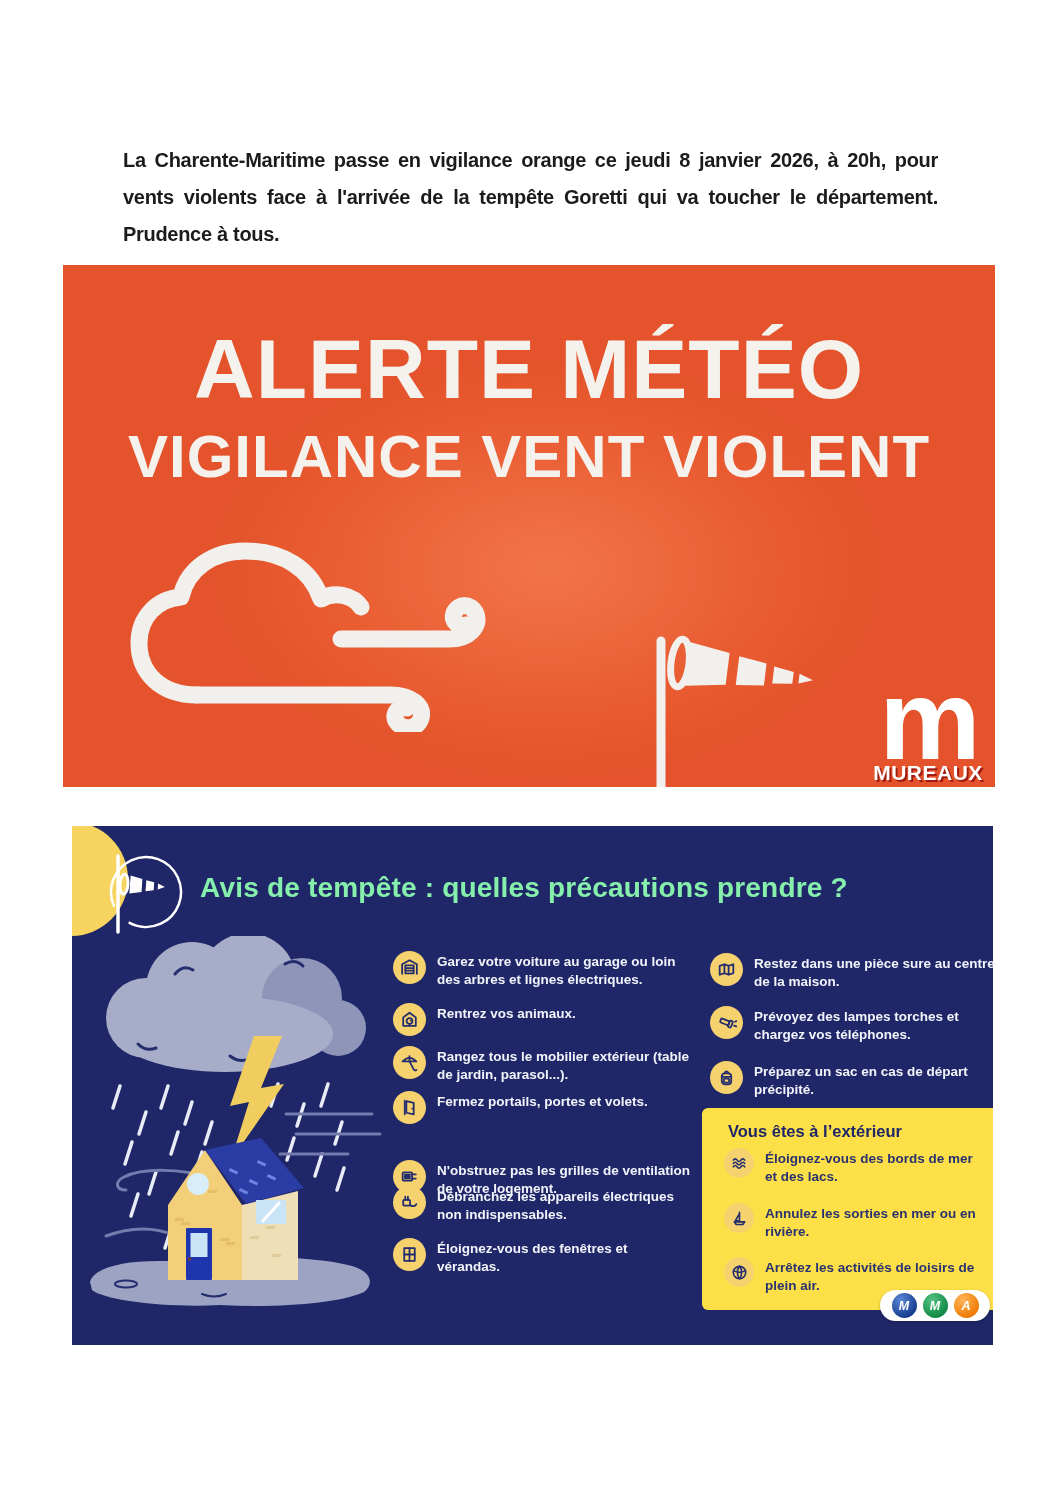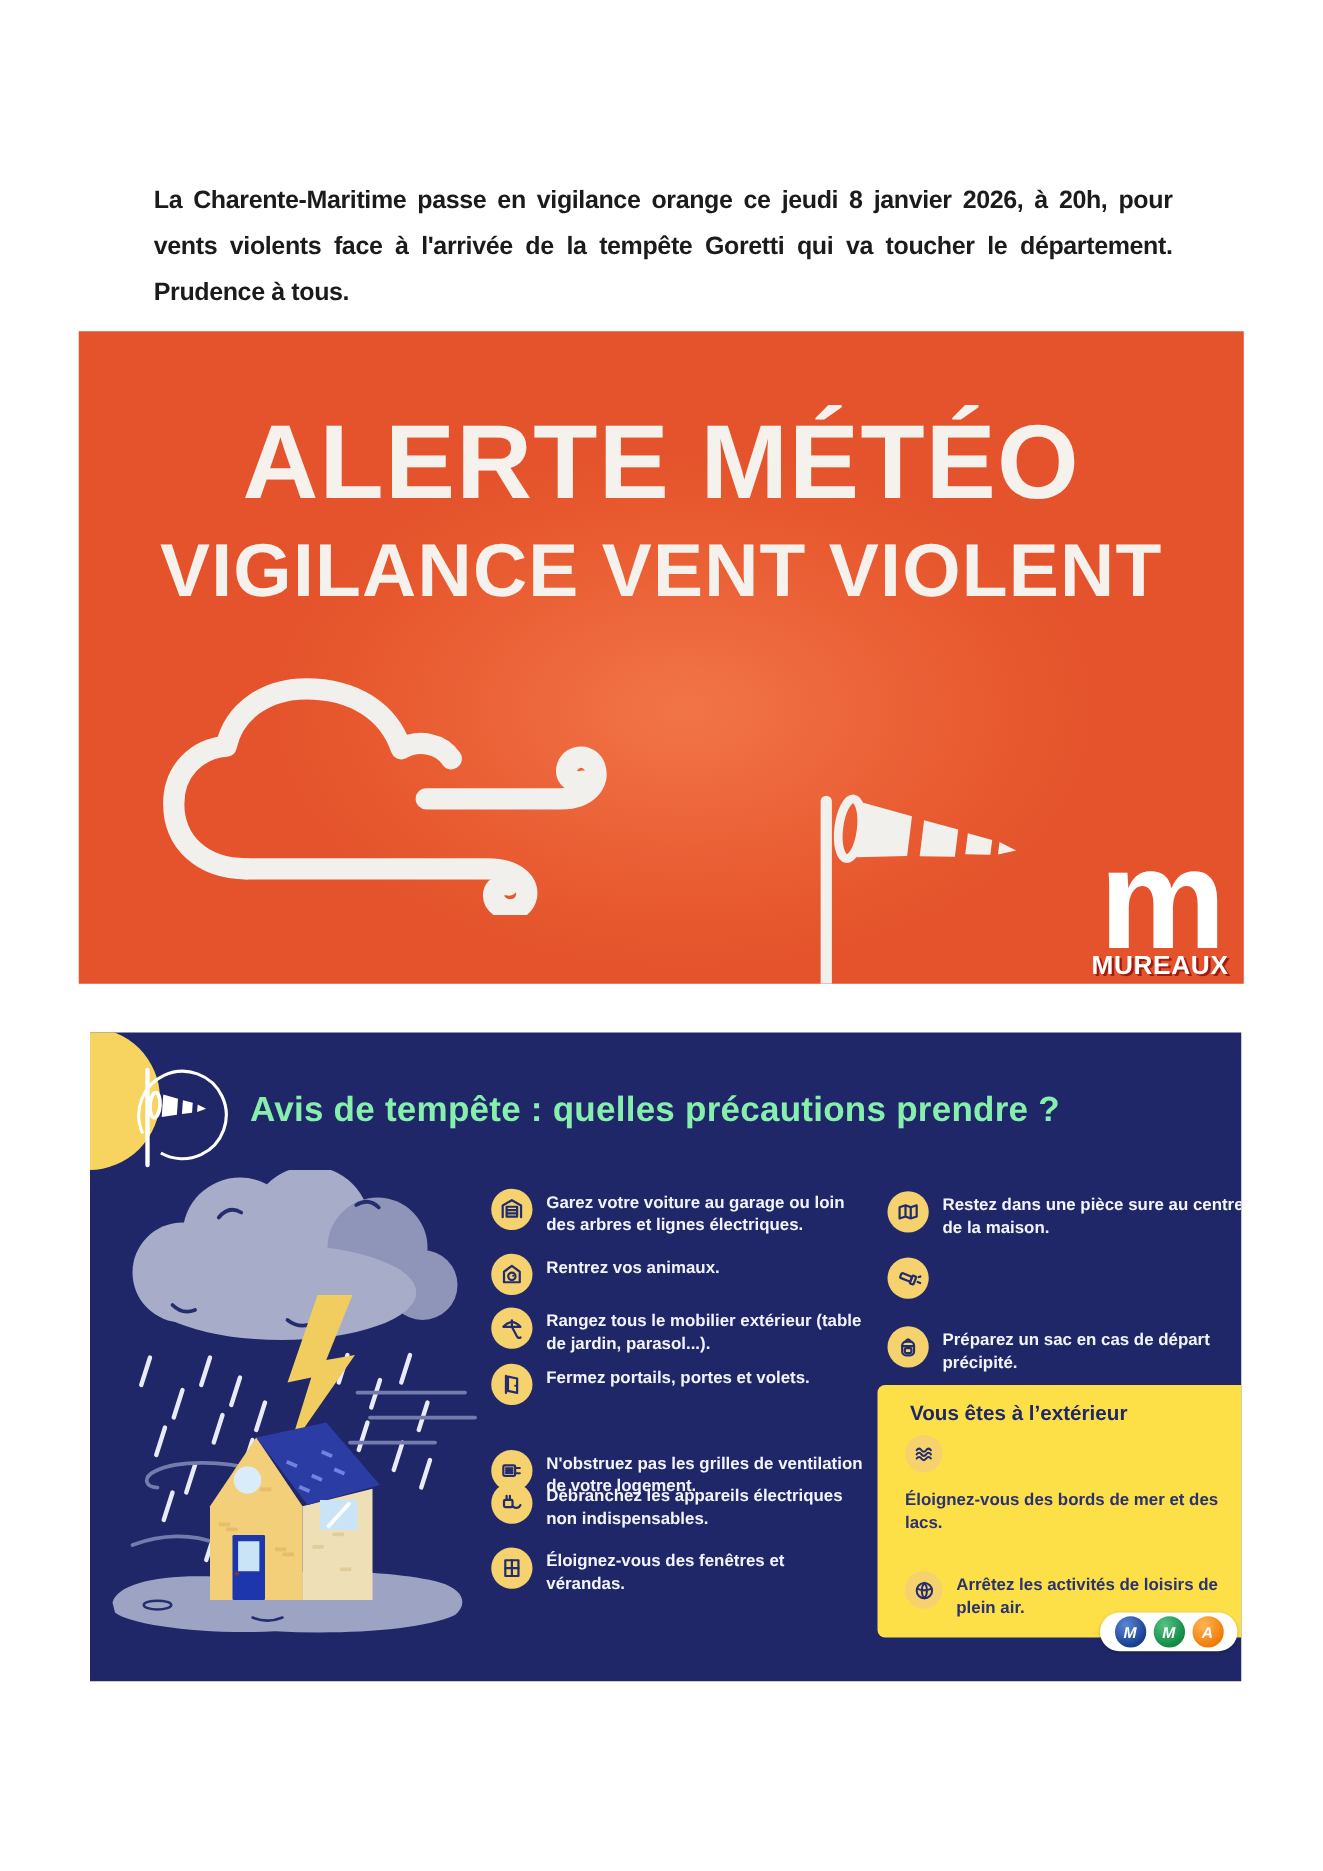--- a/index.html
+++ b/index.html
@@ -265,41 +265,50 @@
     <div class="row rgt" style="left:638px;top:180px;">
       <span class="ic">
         <svg width="21" height="21" viewBox="0 0 20 20">
             <g transform="rotate(22 10 10)">
               <rect class="glyph" x="4" y="8" width="8.5" height="4" rx="1"></rect>
               <rect class="glyph" x="12.5" y="6.8" width="3" height="6.4" rx=".8"></rect>
               <path class="glyph" d="M17.2 6.2 l1.6 -1.2 M17.8 10 h2.2"></path>
             </g>
           </svg>
       </span>
+      <span class="txt">Prévoyez des lampes torches et chargez vos téléphones.</span>
     </div>
     <div class="row rgt" style="left:638px;top:235px;">
       <span class="ic">
         <svg width="21" height="21" viewBox="0 0 20 20">
             <rect class="glyph" x="5.5" y="6" width="9" height="10.5" rx="3"></rect>
             <path class="glyph" d="M8 6 q2 -3.5 4 0 M5.5 9.5 h9"></path>
             <rect class="glyph" x="7.5" y="11" width="5" height="3.8" rx="1"></rect>
           </svg>
       </span>
       <span class="txt">Préparez un sac en cas de départ précipité.</span>
     </div>
 
     <div class="abs panel">
       <div class="panel-title">Vous êtes à l’extérieur</div>
-      <div class="row" style="left:22px;top:40px;width:262px;flex-direction:column;">
+      <div class="row" style="left:22px;top:40px;width:262px;">
         <span class="ic small">
           <svg width="19" height="19" viewBox="0 0 20 20">
               <path class="glyph" d="M3.5 6.5 c1.2 -1.8 2.8 -1.8 4 0 c1.2 1.8 2.8 1.8 4 0 c1.2 -1.8 2.8 -1.8 4 0 M3.5 10 c1.2 -1.8 2.8 -1.8 4 0 c1.2 1.8 2.8 1.8 4 0 c1.2 -1.8 2.8 -1.8 4 0 M3.5 13.5 c1.2 -1.8 2.8 -1.8 4 0 c1.2 1.8 2.8 1.8 4 0 c1.2 -1.8 2.8 -1.8 4 0"></path>
             </svg>
         </span>
         <span class="txt">Éloignez-vous des bords de mer et des lacs.</span>
+      </div>
+      <div class="row" style="left:22px;top:95px;width:262px;">
+        <span class="ic small">
+          <svg width="19" height="19" viewBox="0 0 20 20">
+              <path class="glyph" d="M10 3.5 V12.5 M10 5 L5.5 12.5 H10 Z M4.5 13.5 h11 l-2 2.8 h-7 z"></path>
+            </svg>
+        </span>
+        <span class="txt">Annulez les sorties en mer ou en rivière.</span>
       </div>
       <div class="row" style="left:22px;top:149px;width:262px;">
         <span class="ic small">
           <svg width="19" height="19" viewBox="0 0 20 20">
               <circle class="glyph" cx="10" cy="10" r="6.5"></circle>
               <path class="glyph" d="M10 3.5 C7 7 7 13 10 16.5 M10 3.5 C13 7 13 13 10 16.5 M3.8 8.3 C8 10.2 12 10.2 16.2 8.3"></path>
             </svg>
         </span>
         <span class="txt">Arrêtez les activités de loisirs de plein air.</span>
       </div>

